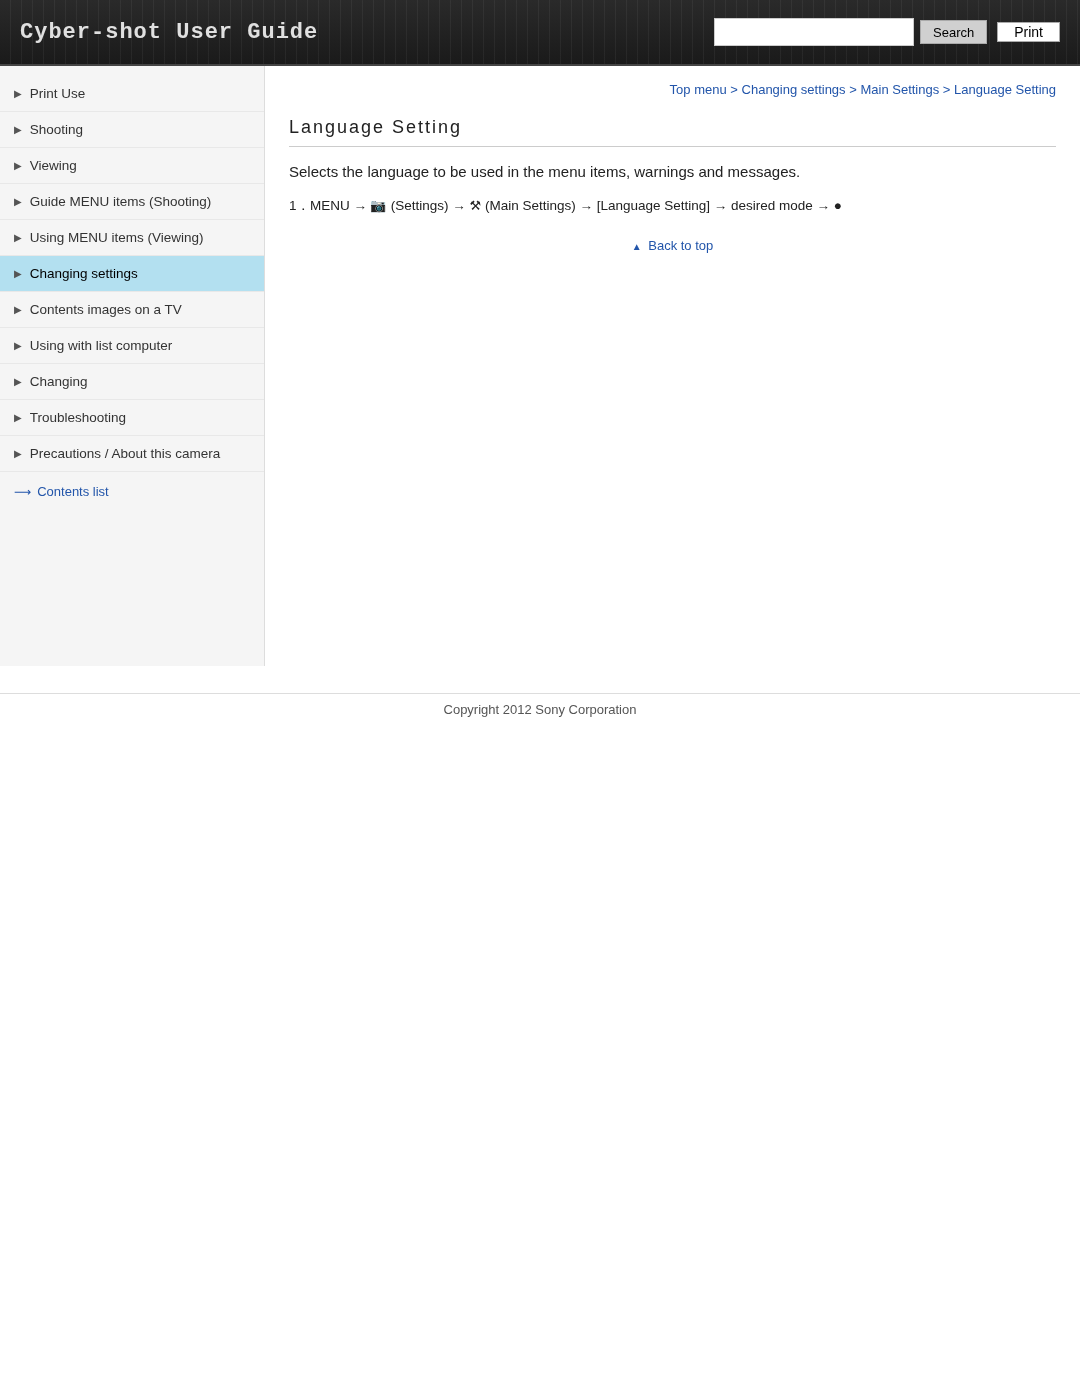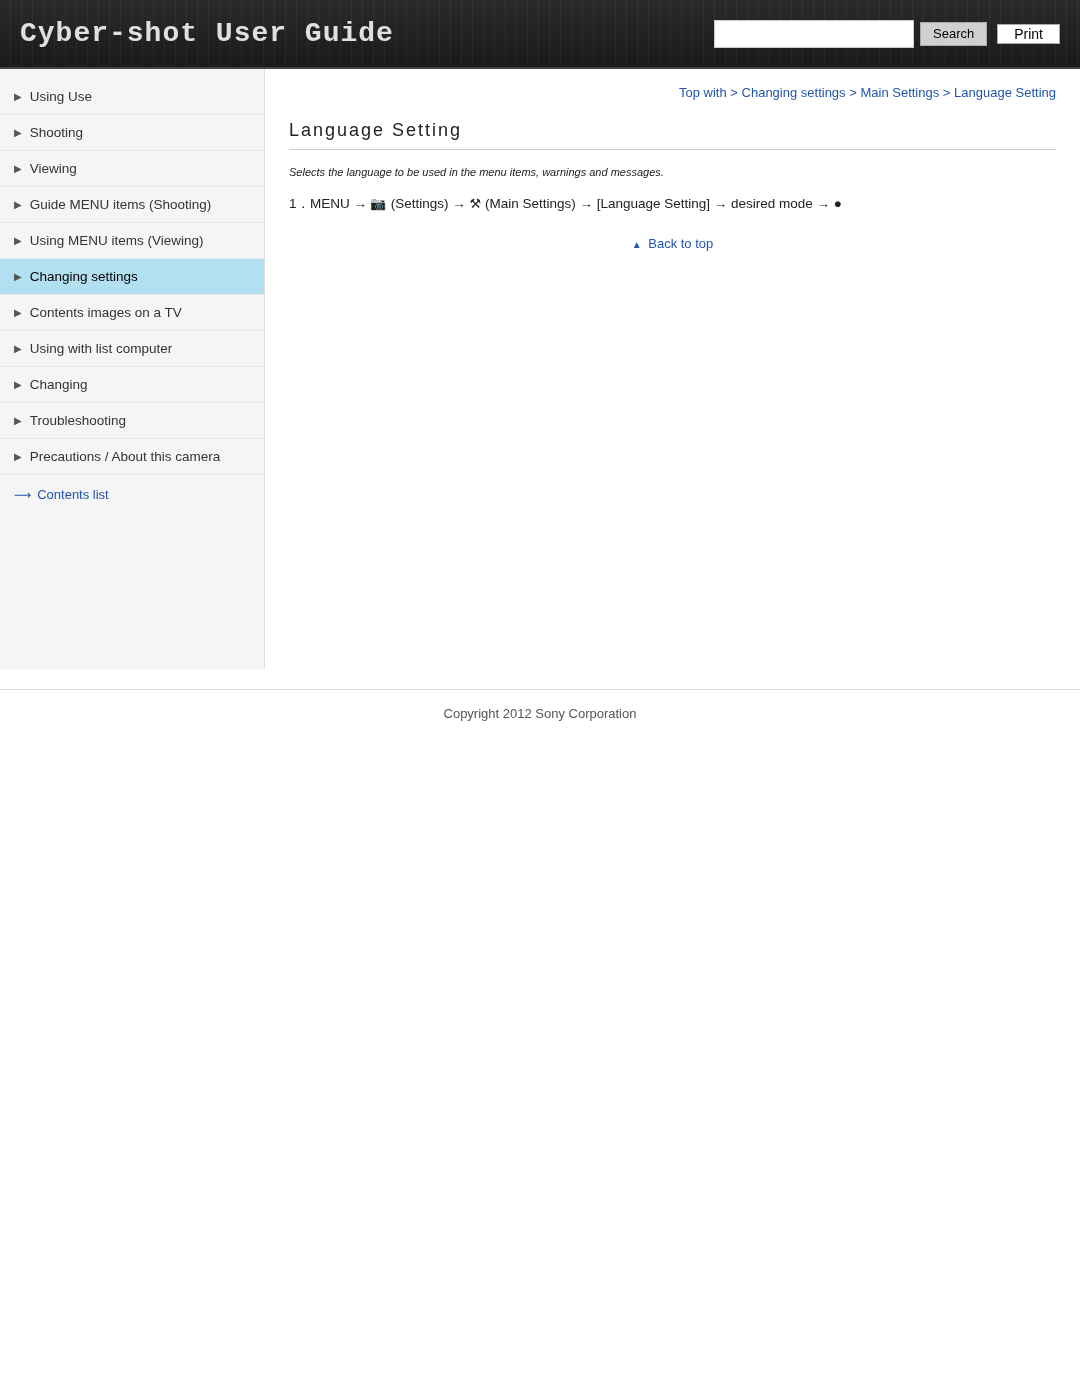--- a/index.html
+++ b/index.html
@@ -27,21 +27,21 @@
         90deg,
         transparent,
         transparent 10px,
         rgba(255,255,255,0.05) 10px,
         rgba(255,255,255,0.05) 11px
       ), linear-gradient(to bottom, #2a2a2a, #1a1a1a);
     }
 
     .header-title {
       color: #e0e0e0;
-      font-size: 28px;
+      font-size: 22px;
       font-family: 'Courier New', monospace;
       font-weight: bold;
       letter-spacing: 1px;
     }
 
     .header-search {
       display: flex;
       align-items: center;
       gap: 6px;
     }
@@ -159,24 +159,23 @@
       border-bottom: 1px solid #ccc;
       color: #222;
     }
 
     
     .content-body {
       margin-top: 16px;
     }
 
     .content-description {
-      font-size: 11px;
+      font-size: 15px;
       margin-bottom: 14px;
       color: #222;
-      font-style: italic;
     }
 
     .content-instruction {
       font-size: 13.5px;
       line-height: 1.8;
       color: #222;
     }
 
     
     .back-to-top {
@@ -192,46 +191,46 @@
     }
 
     .triangle-icon {
       font-size: 10px;
       margin-right: 3px;
     }
 
     
     .footer {
       text-align: center;
-      padding: 16px;
+      padding: 8px;
       font-size: 13px;
       color: #555;
       border-top: 1px solid #ddd;
-      margin-top: 20px;
+      margin-top: 27px;
     }
   </style>
 </head>
 <body>
 
 <div class="header">
   <span class="header-title">Cyber-shot User Guide</span>
   <div class="header-search">
     <input class="search-input" type="text" placeholder="" style="">
     <button class="search-button">Search</button>
     <button class="print-button">Print</button>
   </div>
 </div>
 
 <div class="main-container">
 
   <div class="sidebar">
 
   <div class="sidebar-item">
         <span class="sidebar-arrow">▶</span>
-        <span>Using Use</span>
+        <span>Print Use</span>
       </div>
       <div class="sidebar-item">
         <span class="sidebar-arrow">▶</span>
         <span>Shooting</span>
       </div>
       <div class="sidebar-item">
         <span class="sidebar-arrow">▶</span>
         <span>Viewing</span>
       </div>
       <div class="sidebar-item">
@@ -268,21 +267,21 @@
       </div>
       <a class="sidebar-contents-link" href="#">
         <span class="arrow-icon">⟶</span>
         <span>Contents list</span>
       </a>
     </div>
 
   <div class="content">
 
     <div class="breadcrumb">
-      <a>Top with</a>
+      <a>Top menu</a>
       <span> &gt; </span>
       <a>Changing settings</a>
       <span> &gt; </span>
       <a>Main Settings</a>
       <span> &gt; </span>
       <span>Language Setting</span>
     </div>
 
     <h1 class="page-title">Language Setting</h1>
 

